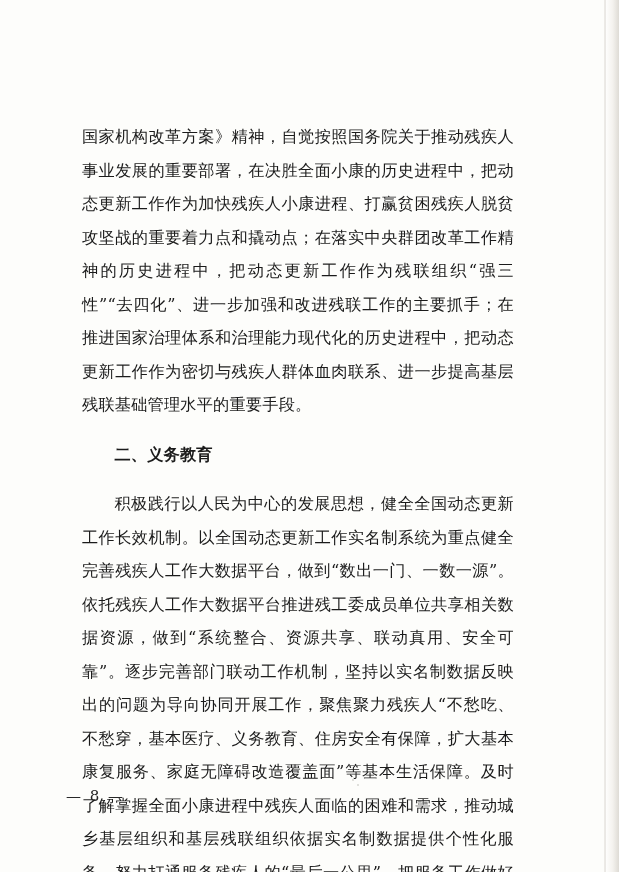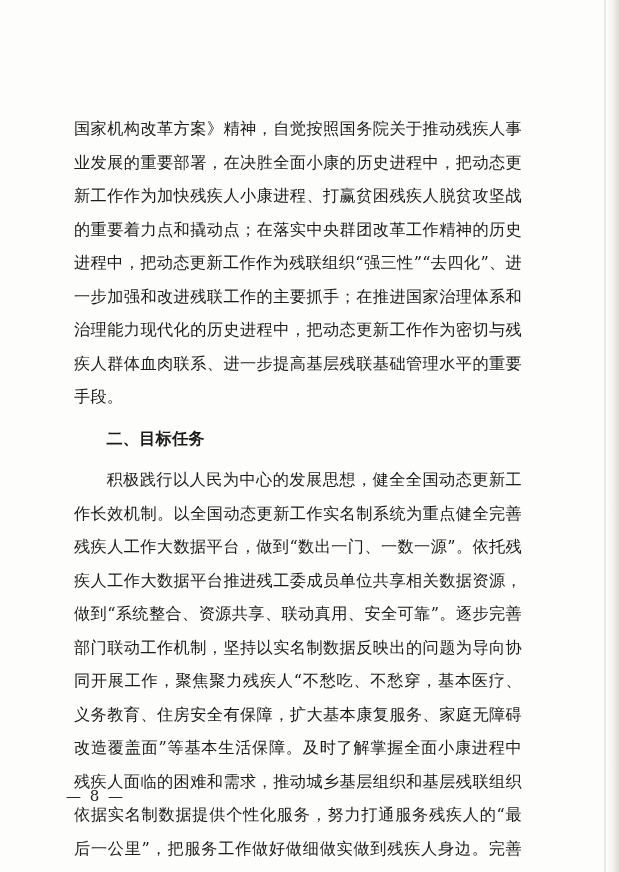--- a/index.html
+++ b/index.html
@@ -40,21 +40,21 @@
     background: #d8d5cf;
     opacity: .55;
   }
   .content {
     position: absolute;
     left: 66px;
     top: 104px;
     width: 464px;
   }
   p {
-    margin: 8px;
+    margin: 16px;
     font-size: 16.2px;
     line-height: 33.5px;
     color: #1b1b1b;
     text-align: justify;
     text-justify: inter-character;
     letter-spacing: 0.2px;
     font-family: "DejaVu Serif", "Liberation Serif", serif;
   }
   p.indent {
     text-indent: 2em;
@@ -87,21 +87,21 @@
 </head>
 <body>
 
 <div class="page">
 
   <div class="scan-edge"></div>
   <div class="scan-edge-line"></div>
 
   <div class="content">
     <p class="continued">国家机构改革方案》精神，自觉按照国务院关于推动残疾人事业发展的重要部署，在决胜全面小康的历史进程中，把动态更新工作作为加快残疾人小康进程、打赢贫困残疾人脱贫攻坚战的重要着力点和撬动点；在落实中央群团改革工作精神的历史进程中，把动态更新工作作为残联组织“强三性”“去四化”、进一步加强和改进残联工作的主要抓手；在推进国家治理体系和治理能力现代化的历史进程中，把动态更新工作作为密切与残疾人群体血肉联系、进一步提高基层残联基础管理水平的重要手段。</p>
-    <p class="heading">二、目标任务</p>
+    <p class="heading">二、义务教育</p>
     <p class="indent">积极践行以人民为中心的发展思想，健全全国动态更新工作长效机制。以全国动态更新工作实名制系统为重点健全完善残疾人工作大数据平台，做到“数出一门、一数一源”。依托残疾人工作大数据平台推进残工委成员单位共享相关数据资源，做到“系统整合、资源共享、联动真用、安全可靠”。逐步完善部门联动工作机制，坚持以实名制数据反映出的问题为导向协同开展工作，聚焦聚力残疾人“不愁吃、不愁穿，基本医疗、义务教育、住房安全有保障，扩大基本康复服务、家庭无障碍改造覆盖面”等基本生活保障。及时了解掌握全面小康进程中残疾人面临的困难和需求，推动城乡基层组织和基层残联组织依据实名制数据提供个性化服务，努力打通服务残疾人的“最后一公里”，把服务工作做好做细做实做到残疾人身边。完善动态更新工作评价反馈机制和实时更新机制，更加重视残疾人的真实获得感和满意度。</p>
   </div>
 
   <div class="speck" style="left:352px; top:779px; width:2px; height:2px;"></div>
   <div class="speck" style="left:357px; top:784px; width:2px; height:2px;"></div>
 
   <div class="footer-inner">
     <span class="page-number">— 8 —</span>
   </div>
 

